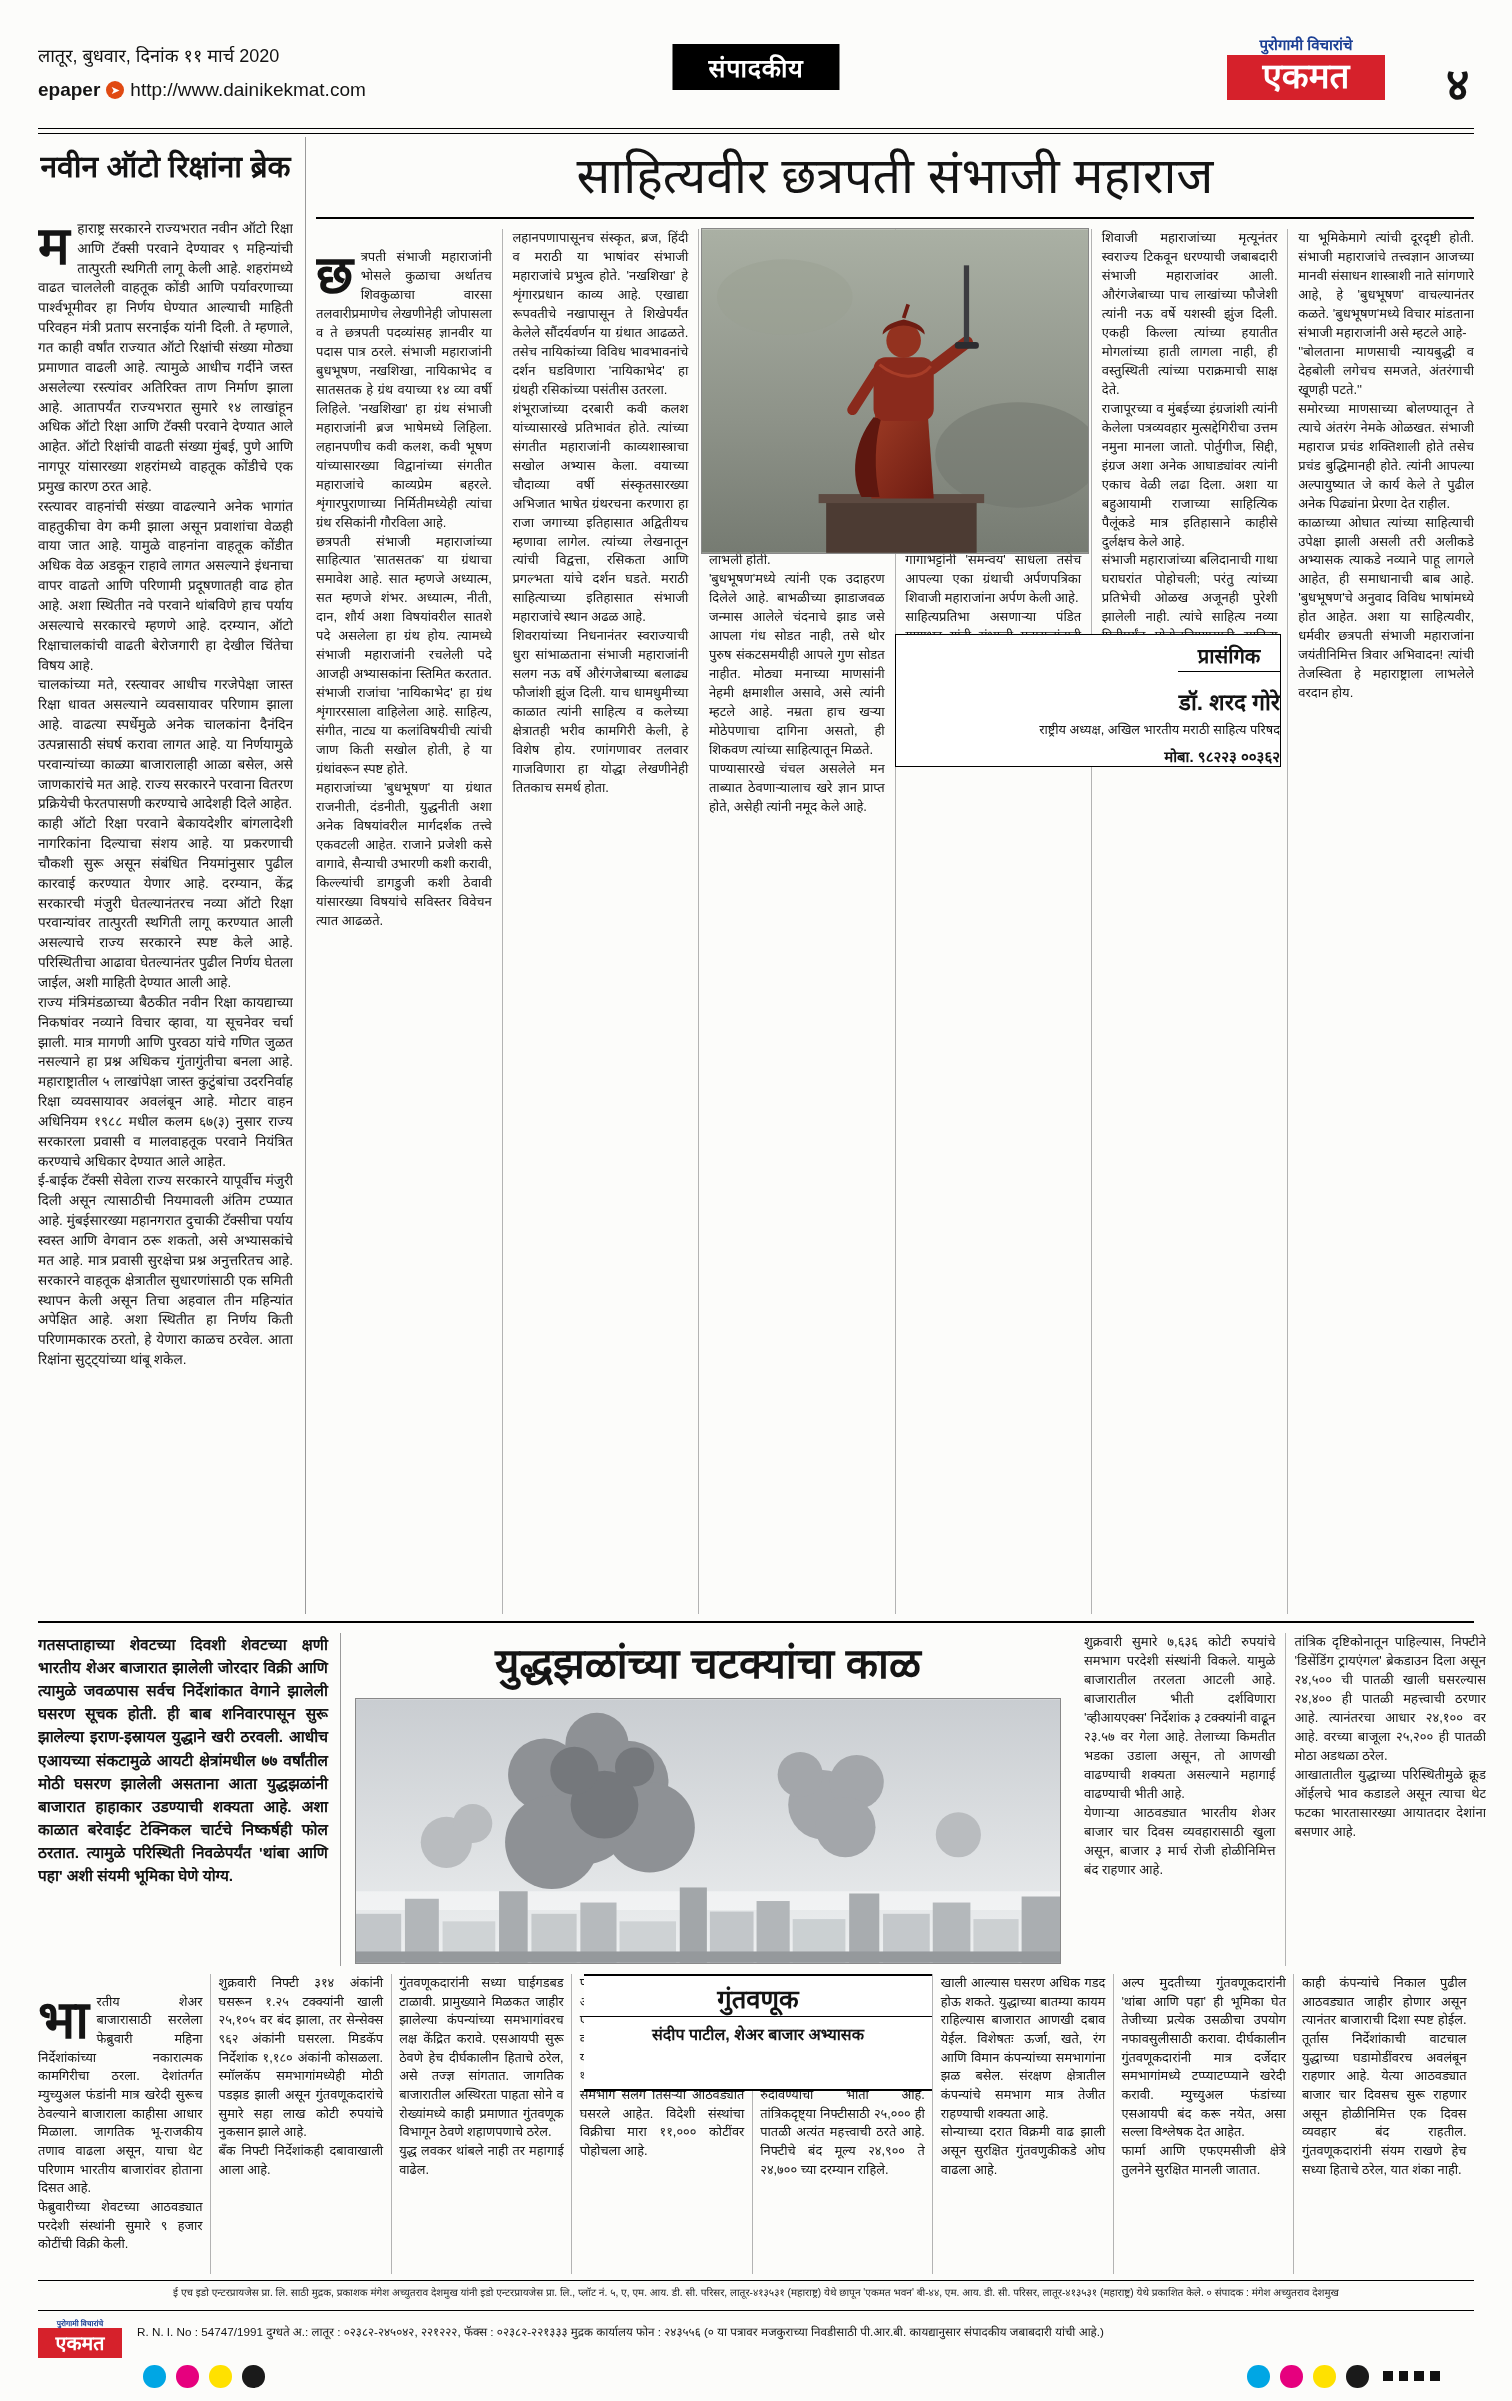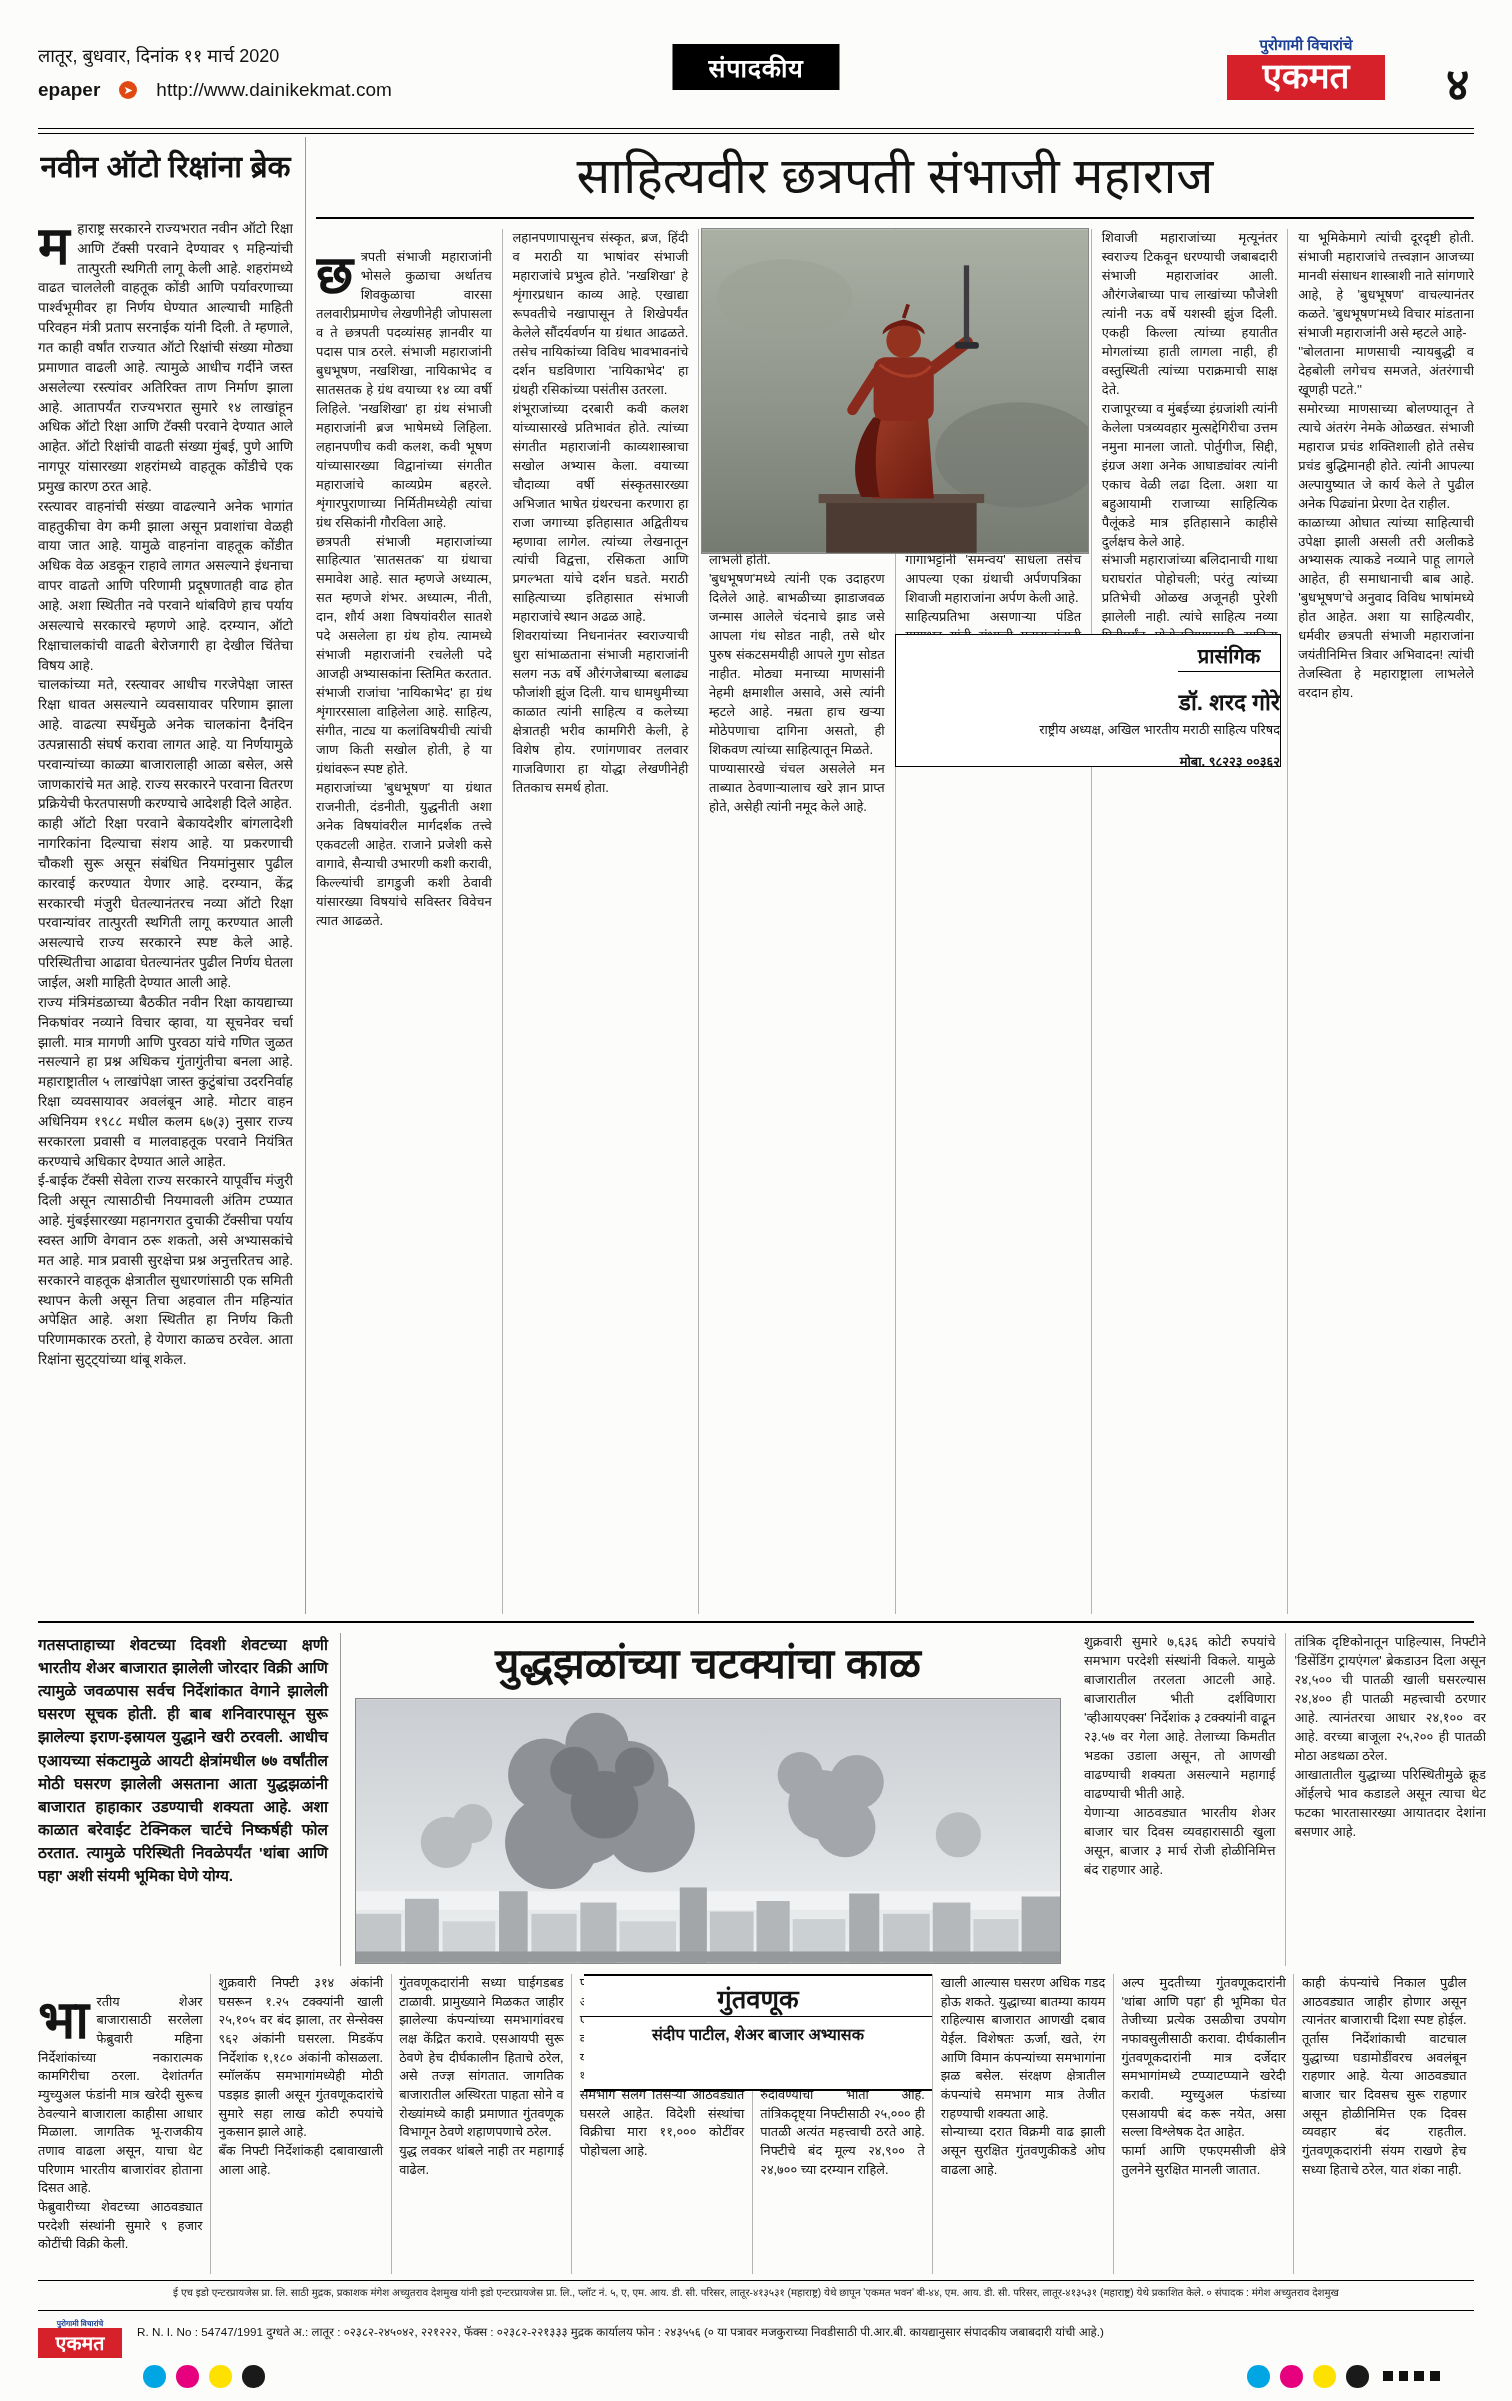--- a/index.html
+++ b/index.html
@@ -1,21 +1,21 @@
 <!DOCTYPE html>
 <html style="font-size:12px"><head>
 <meta charset="utf-8">
 <style>
   html,body{margin:0;padding:0;background:#d8d8d8;}
   .page{position:relative;width:1512px;height:2401px;background:#fcfcfa;margin:0 auto;
         font-family:"Liberation Sans","DejaVu Sans",sans-serif;color:#141414;overflow:hidden;}
   
   .top-header{position:absolute;top:32px;left:38px;right:38px;height:95px;}
   .dateline{position:absolute;top:10.5px;left:0;font-size:18px;color:#111;}
-  .epaper-row{position:absolute;top:47px;left:0;font-size:19px;display:flex;align-items:center;gap:19px;}
+  .epaper-row{position:absolute;top:47px;left:0;font-size:19px;display:flex;align-items:center;gap:6px;}
   .epaper-word{font-weight:bold;}
   .epaper-ic{display:inline-block;width:18px;height:18px;border-radius:50%;background:#e04a12;color:#fff;
              font-size:11.3px;line-height:18px;text-align:center;font-weight:bold;}
   .section-box{position:absolute;left:50%;transform:translateX(-50%);top:12px;background:#000;color:#fff;
                font-size:25px;font-weight:bold;padding:6px 36px;letter-spacing:0.8px;}
   .masthead{position:absolute;right:89px;top:1.5px;text-align:center;width:158px;}
   .masthead .tagline{font-size:15px;font-weight:bold;margin-bottom:1.5px;}
   .masthead .brand{color:#fff;font-size:35px;font-weight:bold;padding:1.5px 10.5px 4.5px;line-height:1.1;}
   .pageno{position:absolute;right:4.5px;top:19.6px;font-size:45px;font-weight:bold;}
   .header-rule{position:absolute;top:128px;left:38px;right:38px;height:3.8px;border-top:1.5px solid #000;border-bottom:0.8px solid #000;}
@@ -35,21 +35,21 @@
   .mcol{flex:1;padding:0 9.8px;overflow:hidden;}
   .mcol:first-child{padding-left:0;}
   .mcol:last-child{padding-right:0;}
   .mcol + .mcol{border-left:0.8px solid #b3b3b3;}
   .statue-img{position:absolute;left:386px;top:92px;width:386px;height:324px;z-index:5;outline:0.8px solid #888;}
   .prasangik-box{position:absolute;left:579px;top:497px;width:386px;height:133px;z-index:6;background:#fff;
                  border:1.5px solid #000;box-sizing:border-box;text-align:right;padding-top:6px;}
   .prasangik-kicker{display:inline-block;font-size:20.3px;font-weight:bold;border-bottom:1.5px solid #000;padding:0 19.6px 1.5px;}
   .prasangik-author{font-size:22.6px;font-weight:bold;margin-top:14px;}
   .prasangik-role{font-size:12.8px;margin-top:3px;}
-  .prasangik-phone{font-size:13px;font-weight:bold;margin-top:14px;}
+  .prasangik-phone{font-size:15px;font-weight:bold;margin-top:8px;}
   
   .section-divider{position:absolute;top:1621px;left:38px;right:38px;border-top:2.3px solid #000;}
   
   .bottom-band{position:absolute;top:1633px;left:38px;right:26px;height:333px;}
   .bottom-intro{position:absolute;left:0;top:0;width:303px;height:100%;box-sizing:border-box;border-right:0.8px solid #9a9a9a;
                 padding-right:12px;font-size:15.4px;font-weight:bold;line-height:1.5;text-align:justify;overflow:hidden;white-space:pre-line;}
   .bottom-center{position:absolute;left:318px;top:0;width:704px;height:100%;}
   .bottom-headline{font-size:42px;font-weight:bold;text-align:center;height:59px;}
   .war-img{position:absolute;top:66px;left:0;width:704px;height:264px;outline:0.8px solid #888;}
   .bottom-right{position:absolute;left:1037px;right:0;top:0;bottom:0;display:flex;}

